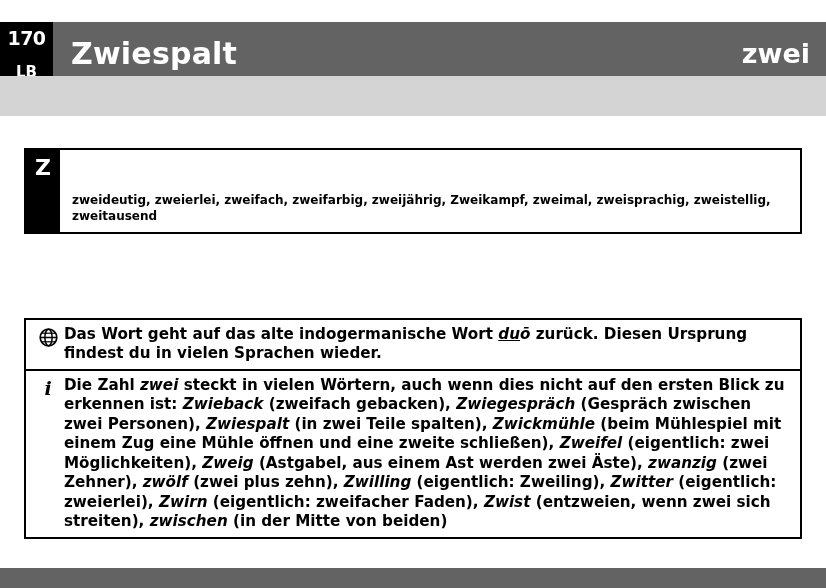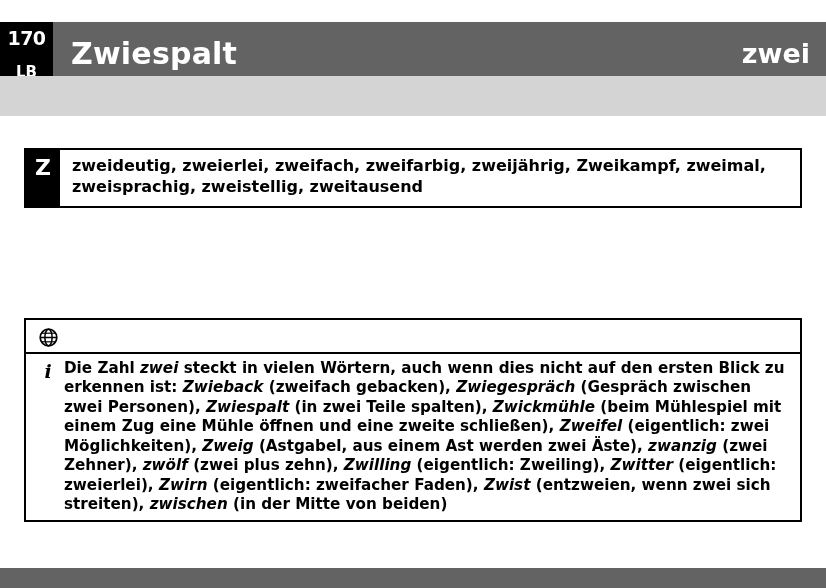--- a/index.html
+++ b/index.html
@@ -95,25 +95,26 @@
     color: #ffffff;
     font-size: 22px;
     font-weight: bold;
     display: flex;
     align-items: flex-start;
     justify-content: center;
     padding-top: 5px;
   }
   .word-box-text {
     flex: 1;
-    padding: 6px 10px 8px 12px;
-    font-size: 16px;
+    padding: 19px 10px 8px 12px;
+    font-size: 12px;
     font-weight: bold;
     line-height: 1.30;
     color: #000000;
+    margin-top: 24px;
   }
 
   
   .info-box {
     position: absolute;
     left: 24px;
     top: 318px;
     width: 778px;
     border: 2px solid #000000;
     background: #ffffff;
@@ -190,20 +191,21 @@
   <div class="info-row">
     <div class="info-icon globe-icon">
       <svg width="19" height="19" viewBox="0 0 19 19" aria-hidden="true">
         <circle cx="9.5" cy="9.5" r="8.3" fill="none" stroke="#000" stroke-width="1.7"></circle>
         <ellipse cx="9.5" cy="9.5" rx="3.6" ry="8.3" fill="none" stroke="#000" stroke-width="1.5"></ellipse>
         <line x1="1.2" y1="9.5" x2="17.8" y2="9.5" stroke="#000" stroke-width="1.5"></line>
         <line x1="2.6" y1="5.2" x2="16.4" y2="5.2" stroke="#000" stroke-width="1.2"></line>
         <line x1="2.6" y1="13.8" x2="16.4" y2="13.8" stroke="#000" stroke-width="1.2"></line>
       </svg>
     </div>
+    <div class="info-text">Das Wort geht auf das alte indogermanische Wort <i><span class="underline-u">du</span>ō</i> zurück. Diesen Ursprung findest du in vielen Sprachen wieder.</div>
   </div>
 
   <div class="info-row">
     <div class="info-icon">
       <span class="i-icon">i</span>
     </div>
     <div class="info-text">Die Zahl <i>zwei</i> steckt in vielen Wörtern, auch wenn dies nicht auf den ersten Blick zu erkennen ist: <i>Zwieback</i> (zweifach gebacken), <i>Zwiegespräch</i> (Gespräch zwischen zwei Personen), <i>Zwiespalt</i> (in zwei Teile spalten), <i>Zwickmühle</i> (beim Mühlespiel mit einem Zug eine Mühle öffnen und eine zweite schließen), <i>Zweifel</i> (eigentlich: zwei Möglichkeiten), <i>Zweig</i> (Astgabel, aus einem Ast werden zwei Äste), <i>zwanzig</i> (zwei Zehner), <i>zwölf</i> (zwei plus zehn), <i>Zwilling</i> (eigentlich: Zweiling), <i>Zwitter</i> (eigentlich: zweierlei), <i>Zwirn</i> (eigentlich: zweifacher Faden), <i>Zwist</i> (entzweien, wenn zwei sich streiten), <i>zwischen</i> (in der Mitte von beiden)</div>
   </div>
 
 </div>

